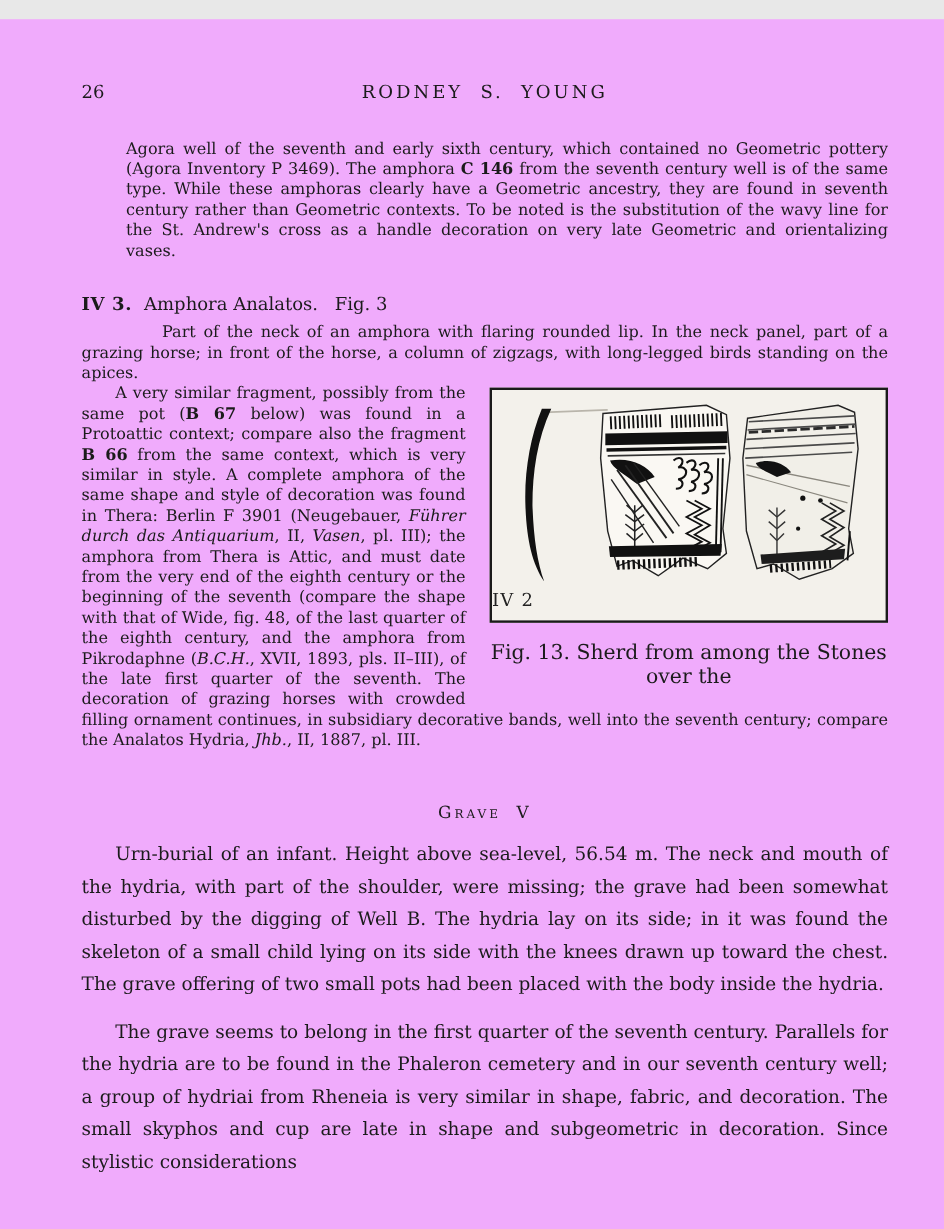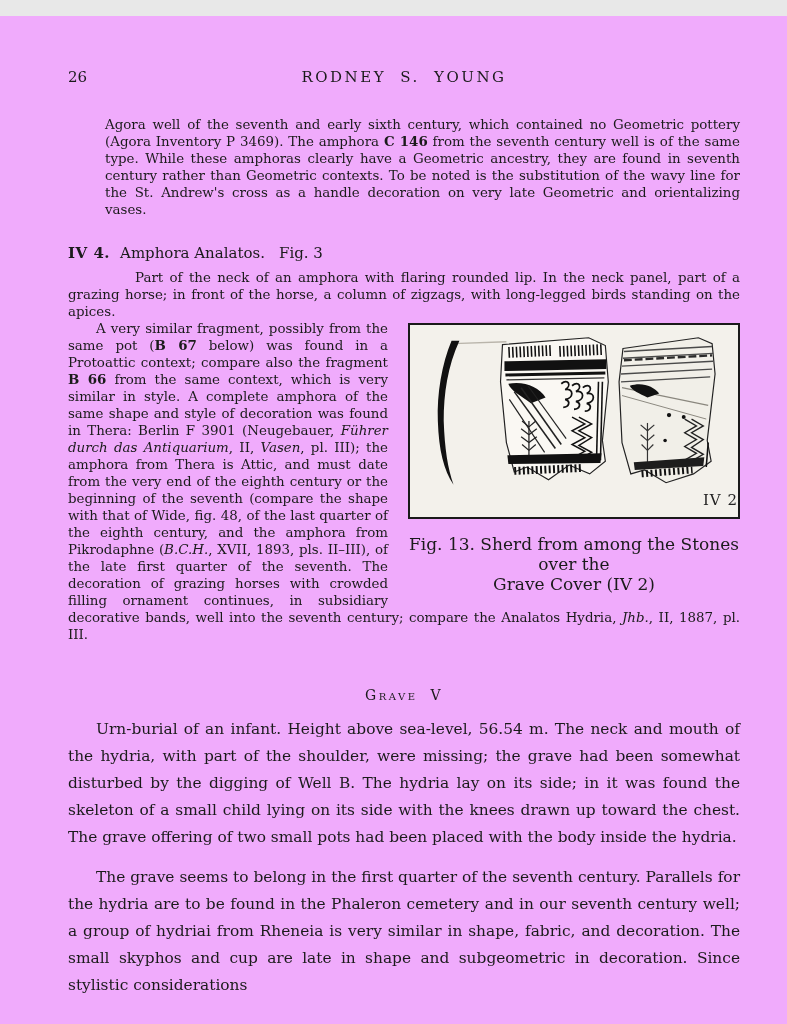--- a/index.html
+++ b/index.html
@@ -38,21 +38,21 @@
   .figure-photo {
     position:relative;
     height:196px;
     background:#f3f1eb;
     border:2px solid #1a1a1a;
     box-sizing:border-box;
   }
   .figure-photo svg { display:block; width:100%; height:100%; }
   .figure-label {
     position:absolute; bottom:8px; left:0; right:0;
-    text-align:right; font-size:15px; letter-spacing:1px; color:#222;
+    text-align:left; font-size:15px; letter-spacing:1px; color:#222;
   }
   figcaption { margin-top:15px; font-size:17px; line-height:20px; text-align:center; }
   figcaption span { display:block; }
 
   .grave-heading {
     margin-top:44px; text-align:center;
     font-variant:small-caps; font-size:14px; letter-spacing:2.5px; word-spacing:6px;
   }
   .refs-line { margin-top:26px; font-size:15px; }
 
@@ -65,21 +65,21 @@
 <div class="page">
 
   <div class="pagehead">
     <span class="page-number">26</span>
     <div class="running-head">RODNEY S. YOUNG</div>
   </div>
 
   <div class="intro"><span>Agora well of the seventh and early sixth century, which contained no Geometric pottery (Agora Inventory P 3469).  The amphora </span><span style="font-weight: bold;">C 146</span><span> from the seventh century well is of the same type.  While these amphoras clearly have a Geometric ancestry, they are found in seventh century rather than Geometric contexts.  To be noted is the substitution of the wavy line for the St. Andrew's cross as a handle decoration on very late Geometric and orientalizing vases.</span></div>
 
   <div class="entry-heading">
-    <span class="entry-number">IV 4.</span><span class="entry-title">Amphora Analatos.</span><span>Fig. 3</span>
+    <span class="entry-number">IV 3.</span><span class="entry-title">Amphora Analatos.</span><span>Fig. 3</span>
   </div>
 
 
   <div class="entry-body">
     <p class="p-opening"><span>Part of the neck of an amphora with flaring rounded lip.  In the neck panel, part of a grazing horse; in front of the horse, a column of zigzags, with long-legged birds standing on the apices.</span></p>
 
     <figure class="fig13">
       <div class="figure-photo">
         <svg viewBox="0 0 330 196" aria-hidden="true">
 
@@ -157,21 +157,20 @@
             </g>
             <path d="M226,140 L298,135 L297,144 L227,148 Z" fill="#1d1d1d"></path>
             <line x1="234" y1="152" x2="286" y2="148" stroke="#111" stroke-width="7" stroke-dasharray="2 2.6"></line>
             <line x1="302" y1="120" x2="300" y2="145" stroke="#111" stroke-width="1.6"></line>
           </g>
         </svg>
         <div class="figure-label">IV 2</div>
       </div>
       <figcaption>
         <span>Fig. 13.  Sherd from among the Stones over the</span>
-        <span>Grave Cover (IV 2)</span>
       </figcaption>
     </figure>
 
     <p class="p-indent" style="text-indent:28px;"><span>A very similar fragment, possibly from the same pot (</span><span style="font-weight: bold;">B 67</span><span> below) was found in a Protoattic context; compare also the fragment </span><span style="font-weight: bold;">B 66</span><span> from the same context, which is very similar in style.  A complete amphora of the same shape and style of decoration was found in Thera: Berlin F 3901 (Neugebauer, </span><span style="font-style: italic;">Führer durch das Antiquarium</span><span>, II, </span><span style="font-style: italic;">Vasen</span><span>, pl. III); the amphora from Thera is Attic, and must date from the very end of the eighth century or the beginning of the seventh (compare the shape with that of Wide, fig. 48, of the last quarter of the eighth century, and the amphora from Pikrodaphne (</span><span style="font-style: italic;">B.C.H.</span><span>, XVII, 1893, pls. II–III), of the late first quarter of the seventh.  The decoration of grazing horses with crowded filling ornament continues, in subsidiary decorative bands, well into the seventh century; compare the Analatos Hydria, </span><span style="font-style: italic;">Jhb.</span><span>, II, 1887, pl. III.</span></p>
   </div>
 
   <div class="grave-heading">Grave V</div>
 
 
   <div class="grave-paras">

